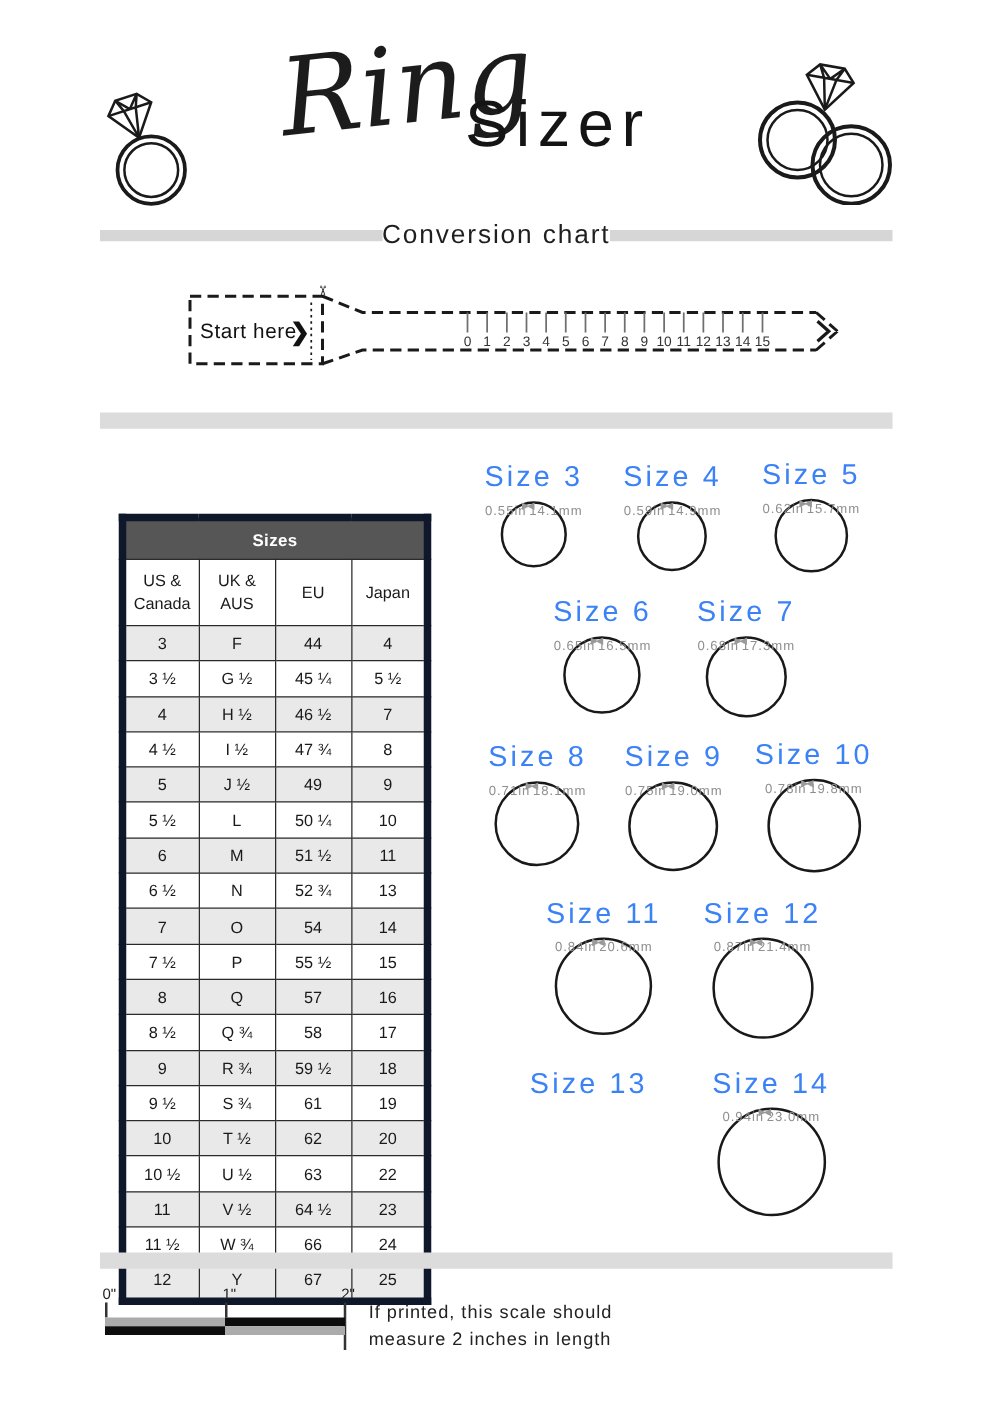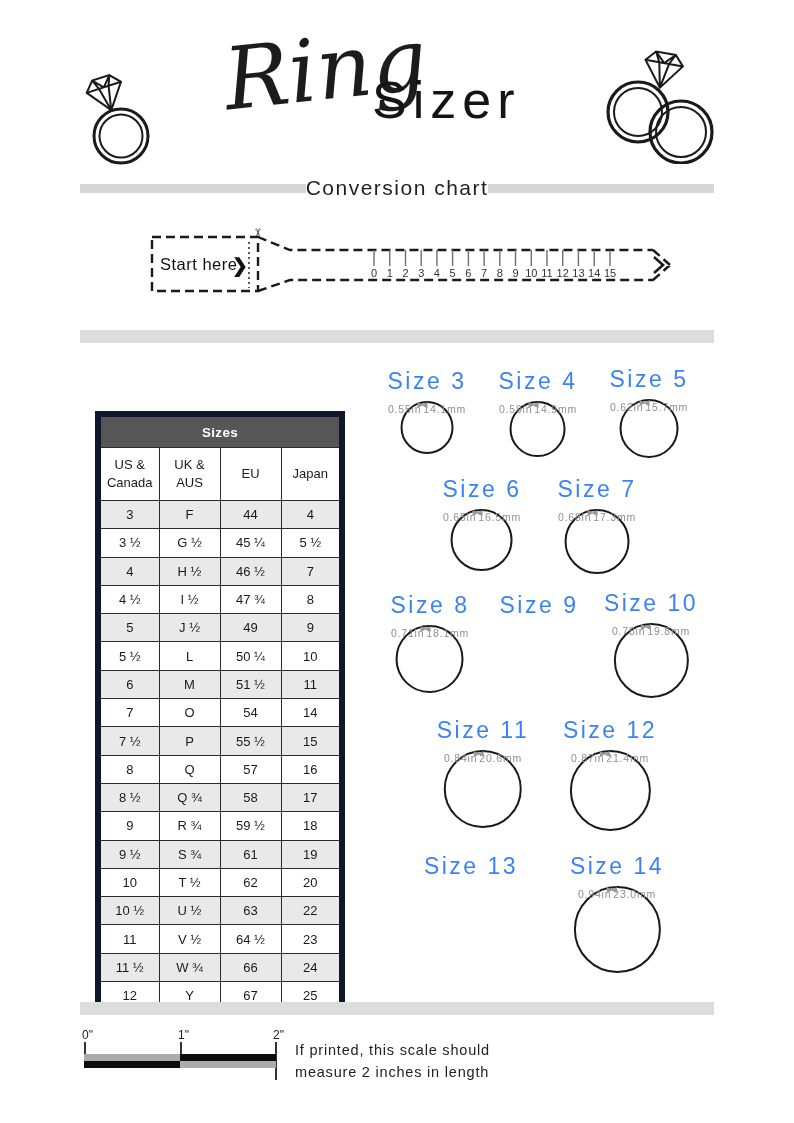--- a/index.html
+++ b/index.html
@@ -207,20 +207,26 @@
         <td>50 ¼</td>
         <td>10</td>
       </tr>
       <tr>
         <td>6</td>
         <td>M</td>
         <td>51 ½</td>
         <td>11</td>
       </tr>
       <tr>
+        <td>6 ½</td>
+        <td>N</td>
+        <td>52 ¾</td>
+        <td>13</td>
+      </tr>
+      <tr>
         <td>7</td>
         <td>O</td>
         <td>54</td>
         <td>14</td>
       </tr>
       <tr>
         <td>7 ½</td>
         <td>P</td>
         <td>55 ½</td>
         <td>15</td>
@@ -325,20 +331,25 @@
 <div class="size-group" style="left:430px;top:592px">
   <div class="size-label">Size 8</div>
   <div class="ring-circle" style="width:68px;height:68px">
     <span class="dim-in">0.71in</span>
     <div class="dim-arrow"></div>
     <span class="dim-mm">18.1mm</span>
   </div>
 </div>
 <div class="size-group" style="left:539px;top:592px">
   <div class="size-label">Size 9</div>
+  <div class="ring-circle" style="width:72px;height:72px">
+    <span class="dim-in">0.75in</span>
+    <div class="dim-arrow"></div>
+    <span class="dim-mm">19.0mm</span>
+  </div>
 </div>
 <div class="size-group" style="left:651px;top:590px">
   <div class="size-label">Size 10</div>
   <div class="ring-circle" style="width:75px;height:75px">
     <span class="dim-in">0.78in</span>
     <div class="dim-arrow"></div>
     <span class="dim-mm">19.8mm</span>
   </div>
 </div>
 <div class="size-group" style="left:483px;top:717px">

